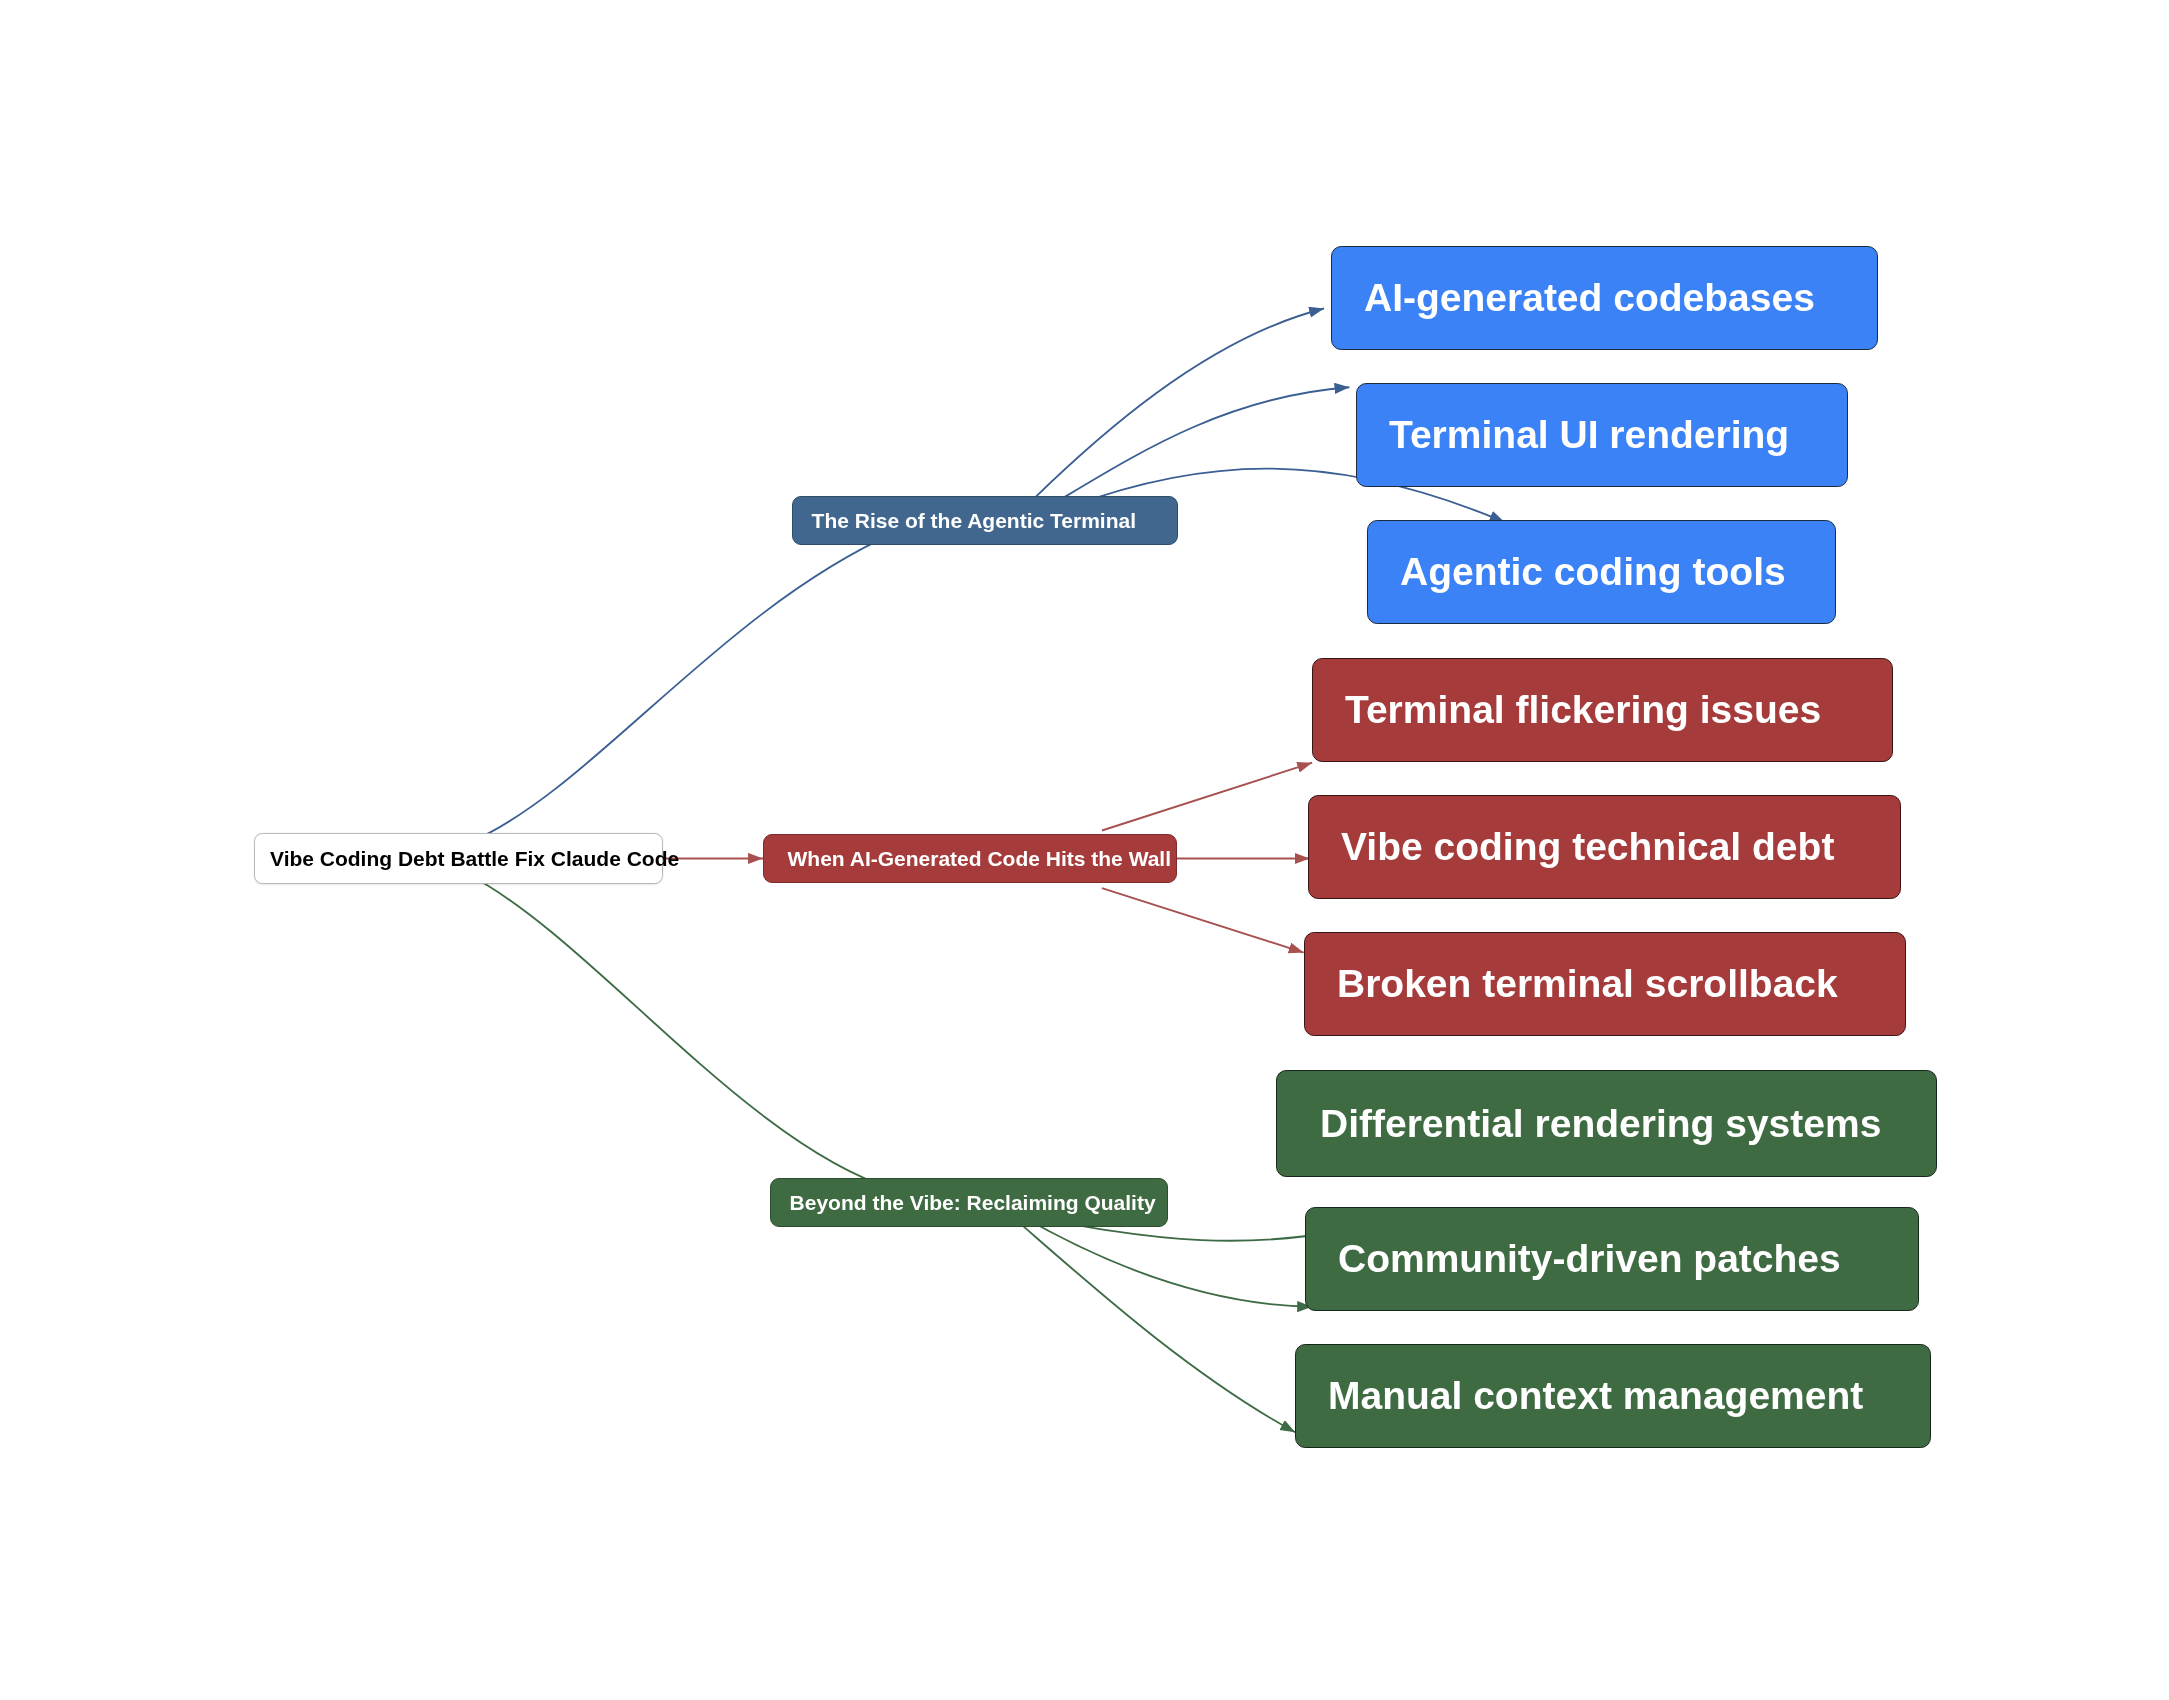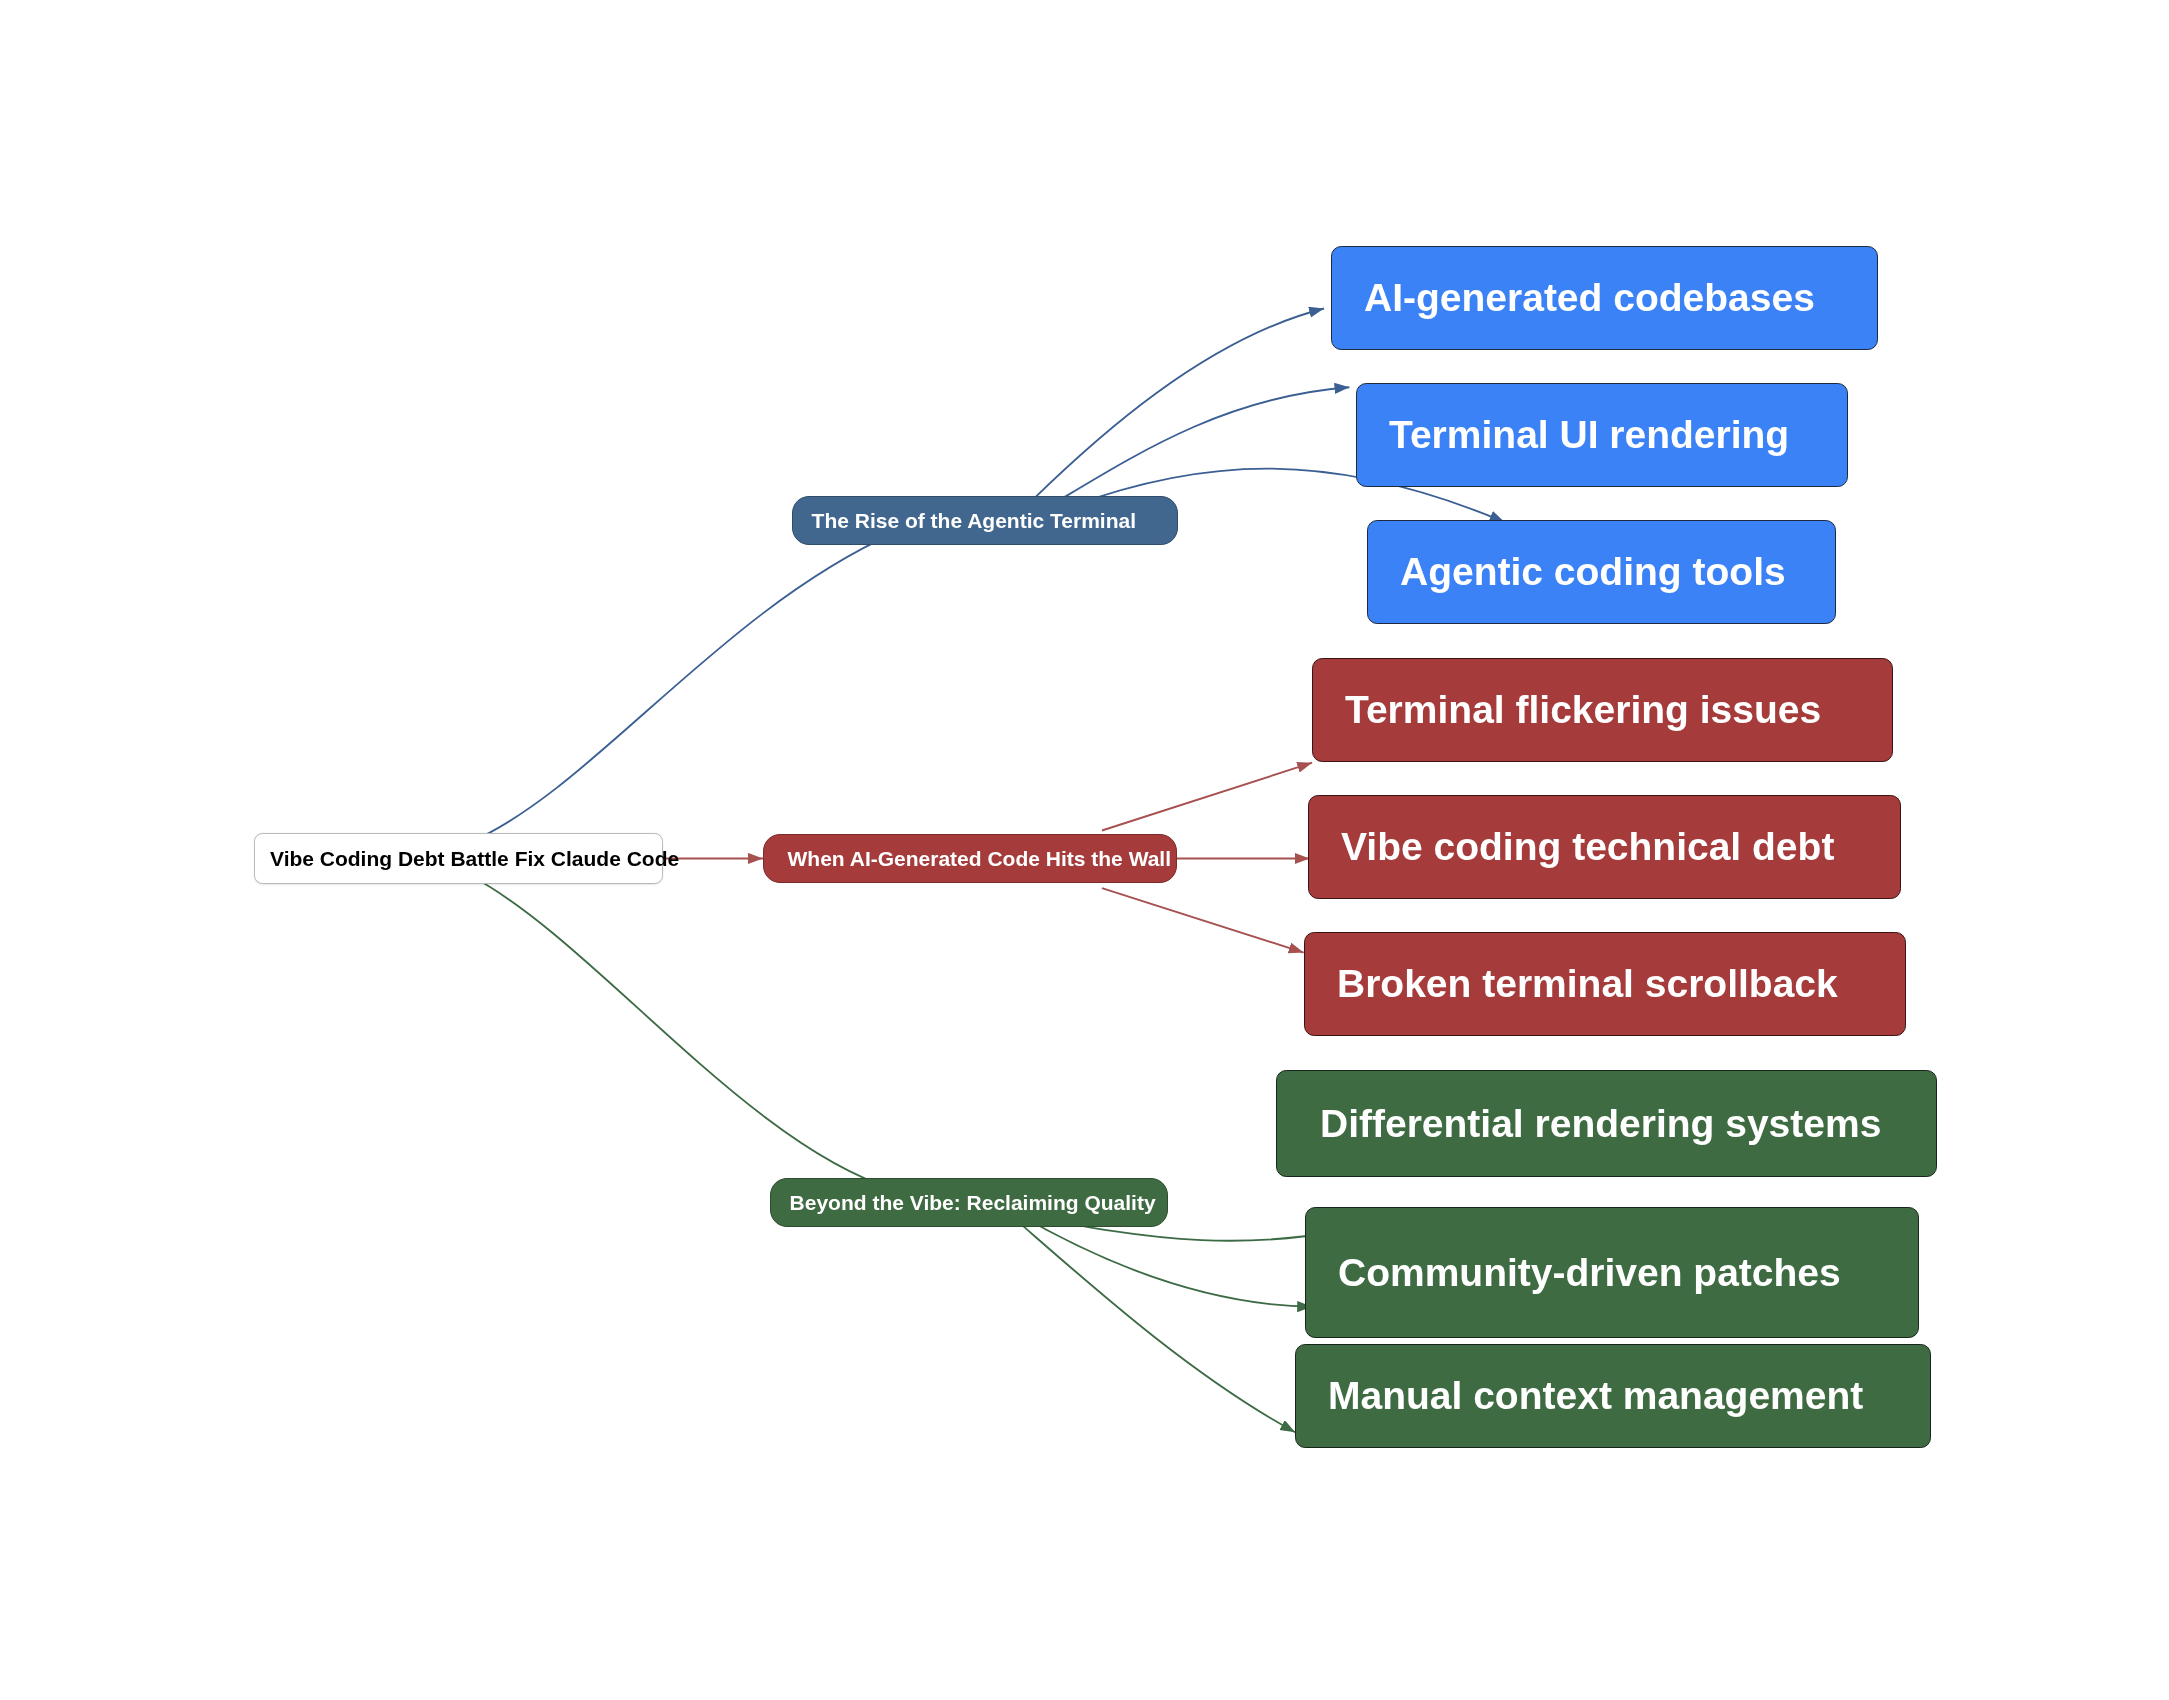--- a/index.html
+++ b/index.html
@@ -38,21 +38,21 @@
     color: #000000;
     border-radius: 8.5px;
     font-size: 21px;
     padding-left: 15px;
     box-shadow: 0 0.8px 1.7px rgba(0,0,0,0.10);
   }
   .node-branch {
     color: #ffffff;
     font-size: 21px;
     padding-left: 18.6px;
-    border-radius: 17px;
+    border-radius: 9px;
   }
   .node-leaf {
     color: #ffffff;
     font-size: 39px;
     padding-left: 32px;
     border-radius: 10.2px;
   }
   .branch-blue  { background: #42678F; border: 1.3px solid #2f4c6b; }
   .branch-red   { background: #A63B3B; border: 1.3px solid #7d2b2b; justify-content: center; }
   .branch-green { background: #3F6B42; border: 1.3px solid #2d4d2f; }
@@ -140,21 +140,21 @@
   </div>
 
   <div class="node node-leaf leaf-red" style="left:1304px; top:932px; width:602px; height:104px;">
     <span>Broken terminal scrollback</span>
   </div>
 
   <div class="node node-leaf leaf-green" style="left:1276px; top:1070px; width:661px; height:107px;padding-left:43px;">
     <span>Differential rendering systems</span>
   </div>
 
-  <div class="node node-leaf leaf-green" style="left:1305px; top:1207px; width:614px; height:131px;">
+  <div class="node node-leaf leaf-green" style="left:1305px; top:1207px; width:614px; height:104px;">
     <span>Community-driven patches</span>
   </div>
 
   <div class="node node-leaf leaf-green" style="left:1295px; top:1344px; width:636px; height:104px;">
     <span>Manual context management</span>
   </div>
 
 </div>
 
 

